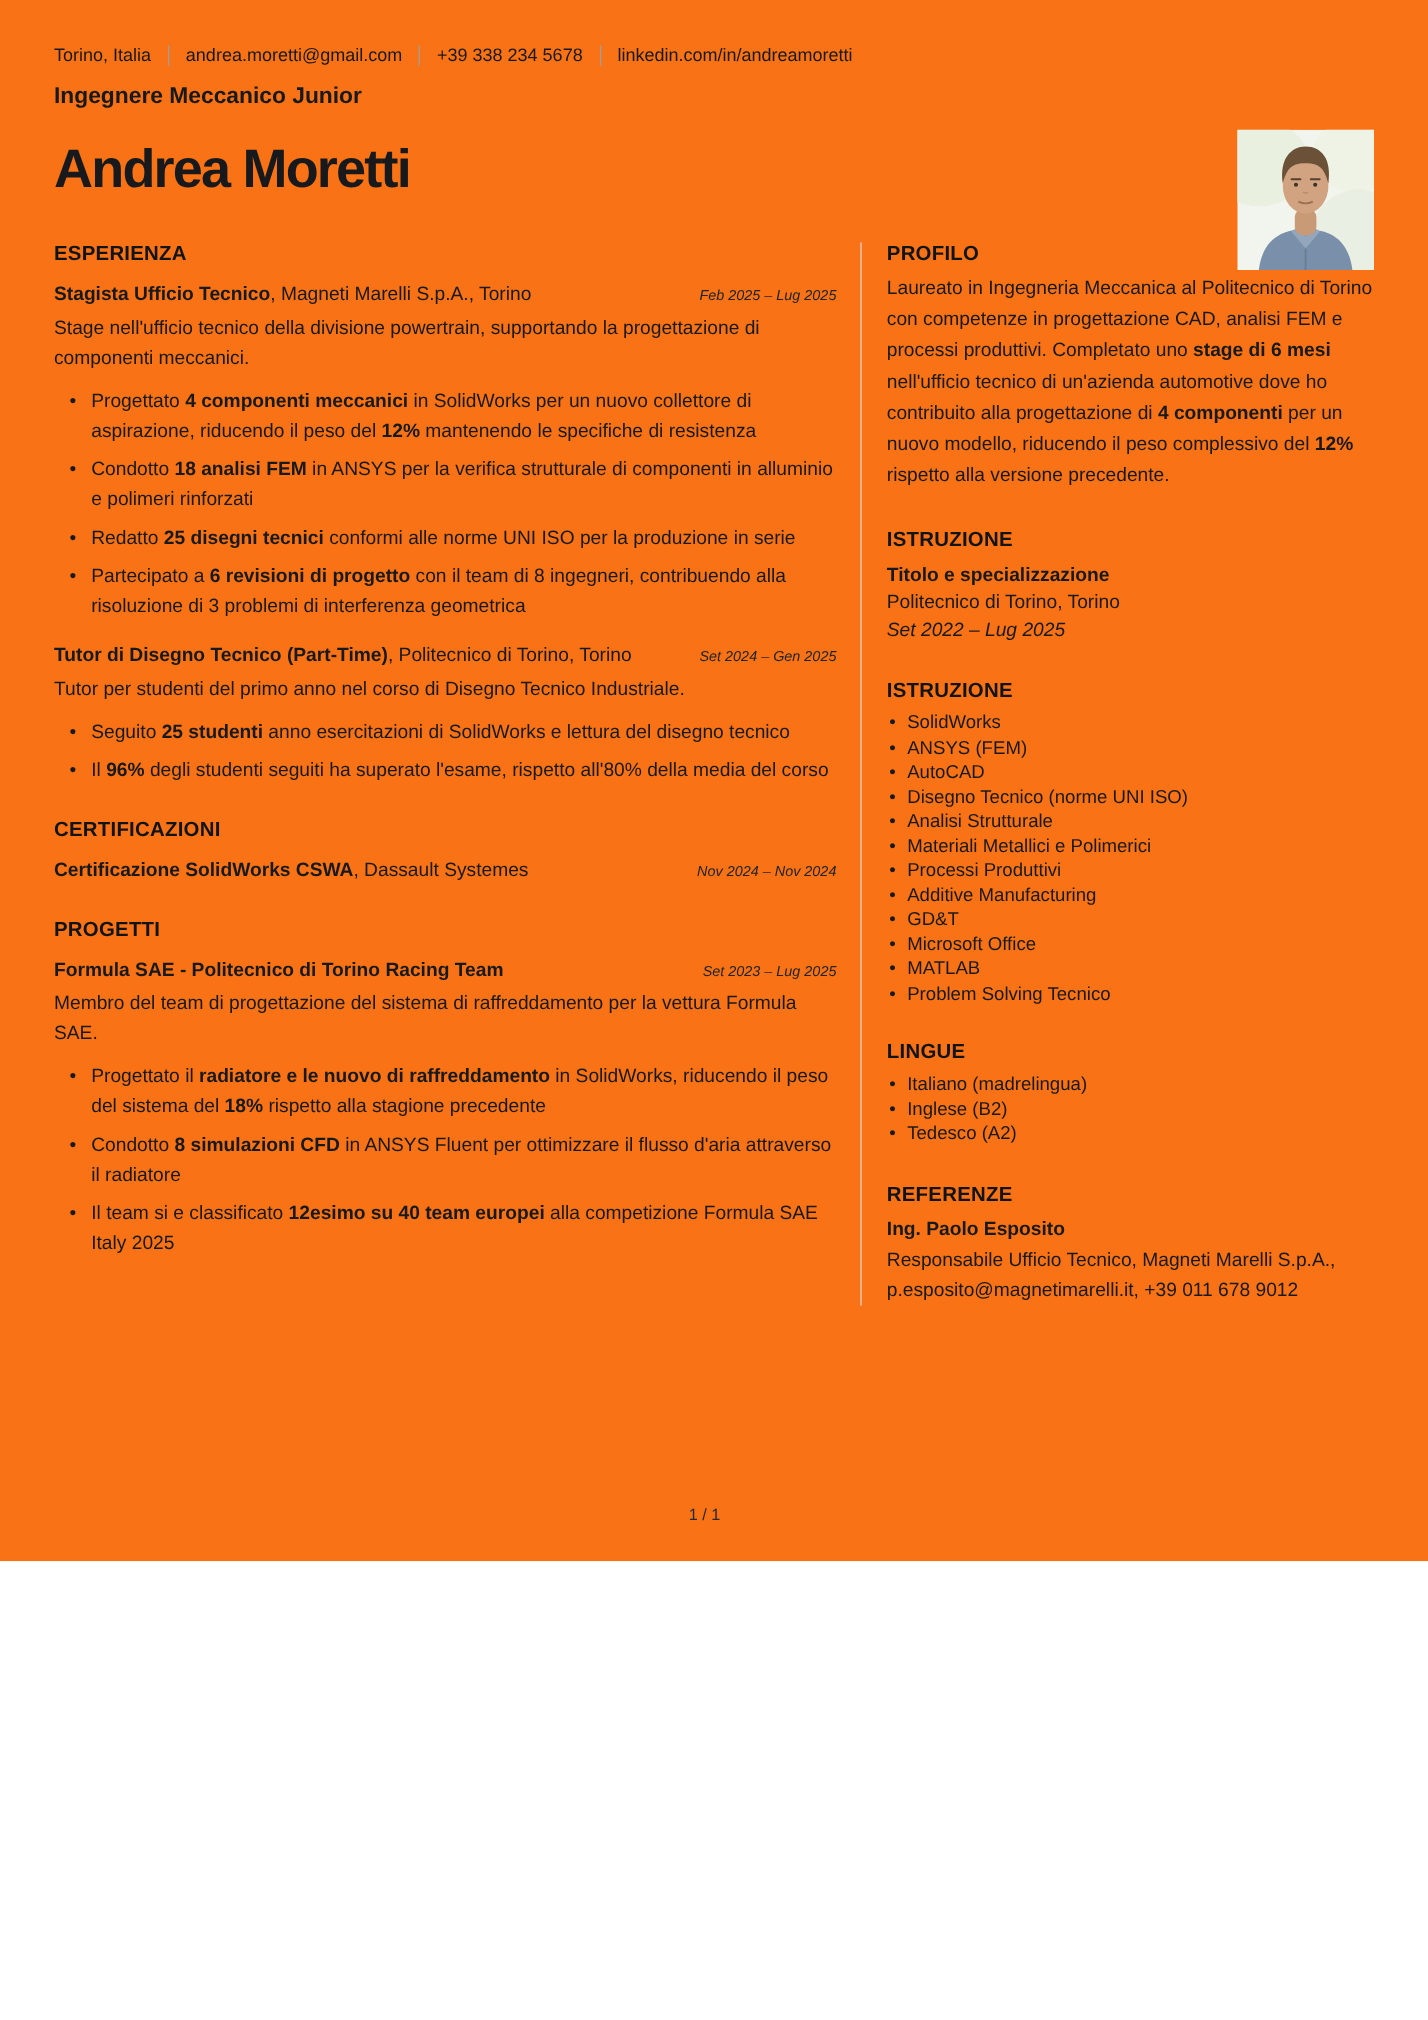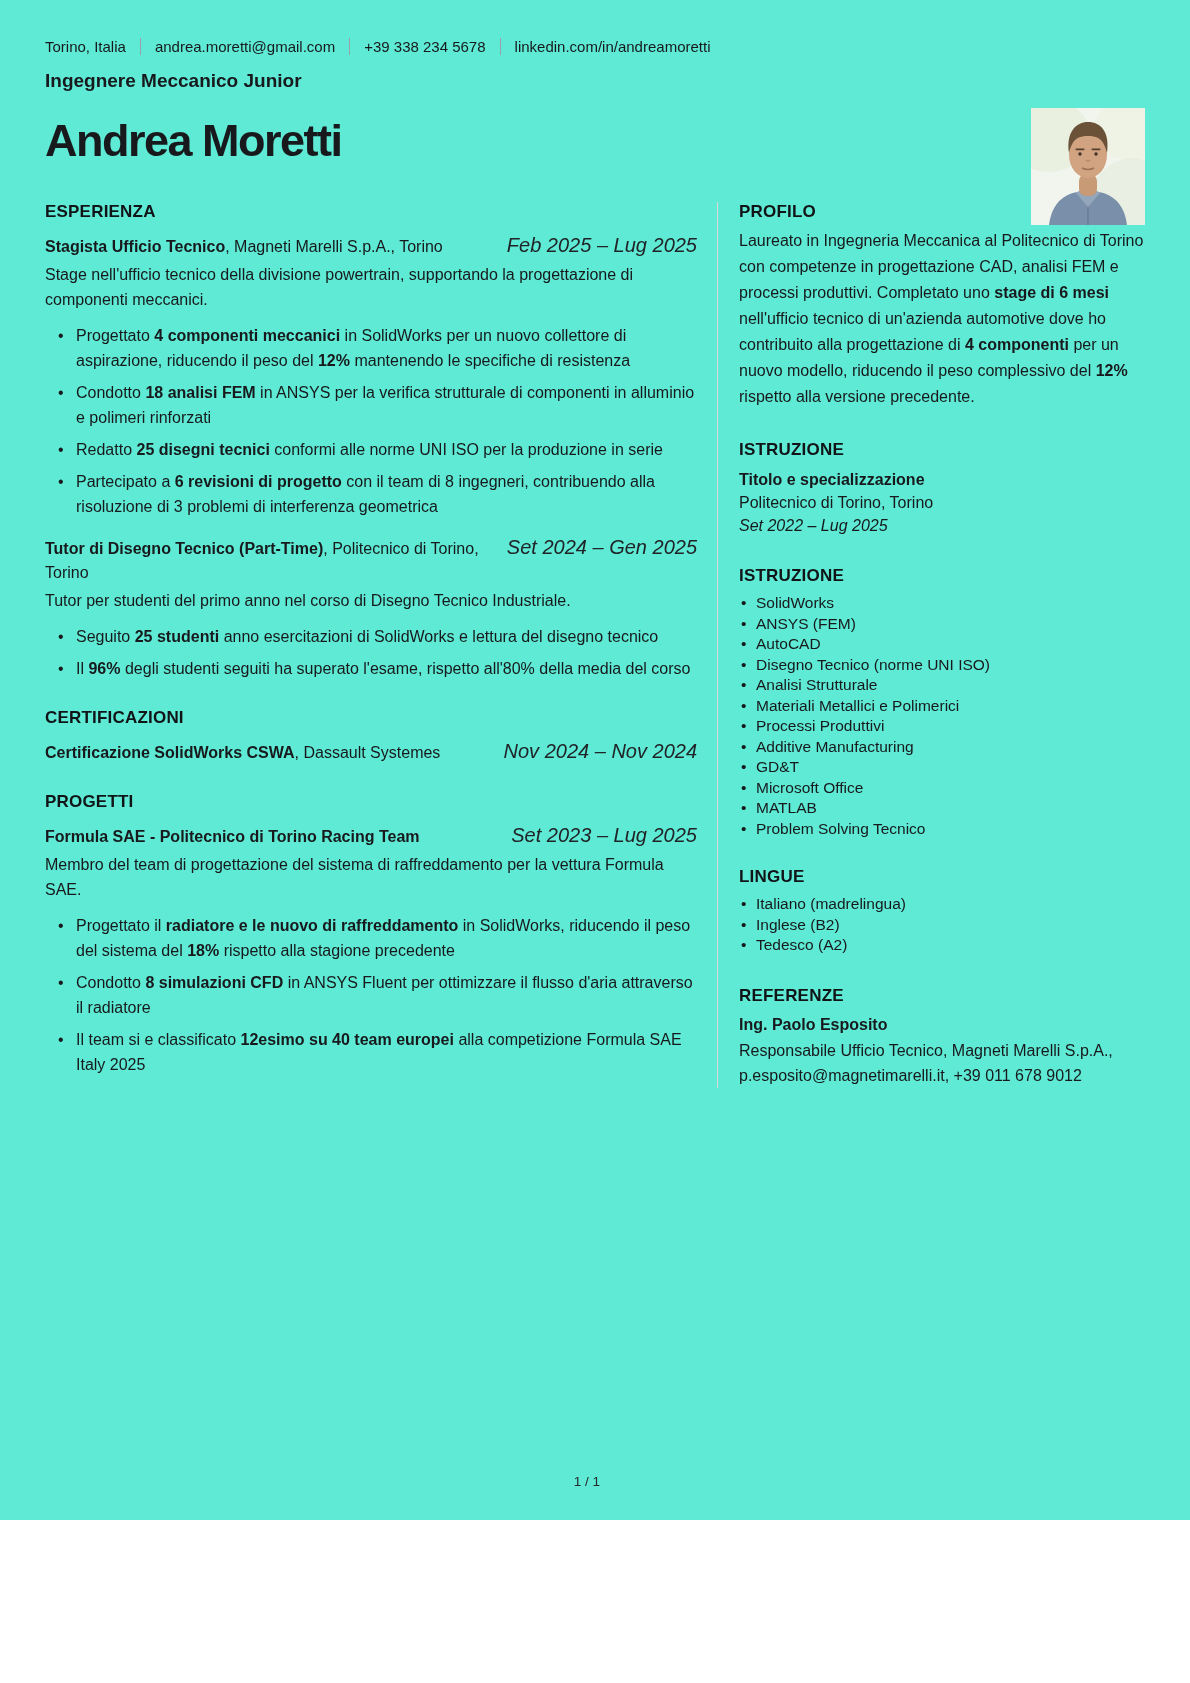--- a/index.html
+++ b/index.html
@@ -1,17 +1,17 @@
 <!DOCTYPE html>
 <html><head>
 <meta charset="utf-8">
 <style>
   html,body { margin:0; padding:0; background:#ffffff; }
   body { font-family:"Liberation Sans", sans-serif; color:#17191c; }
-  .page { position:relative; width:1190px; height:1520px; background:#5eead4; overflow:hidden; margin:0 auto; }
+  .page { position:relative; width:1190px; height:1301px; background:#f97316; overflow:hidden; margin:0 auto; }
   .content { padding:38px 45px 0 45px; }
 
   
   .contact-row { display:flex; align-items:center; gap:14px; font-size:15px; color:#17191c; }
   .contact-sep { width:1px; height:17px; background:#9aa0a6; flex:none; }
   .role-title { margin-top:15px; font-size:19px; font-weight:bold; }
   .name { margin-top:25px; font-size:45px; font-weight:bold; letter-spacing:-1.5px; line-height:1.05; }
   .photo { position:absolute; top:108px; right:45px; width:114px; height:117px; overflow:hidden; }
   .photo svg { display:block; width:100%; height:100%; }
 
@@ -22,21 +22,21 @@
 
   .section-heading { font-size:17px; font-weight:bold; letter-spacing:0.2px; margin:0 0 12px 0; color:#111417; }
   .section { margin-top:27px; }
   .section:first-child { margin-top:0; }
 
   .entry { margin-top:17px; }
   .entry:first-of-type { margin-top:0; }
   .entry-head { display:flex; justify-content:space-between; align-items:baseline; }
   .entry-title-line { font-size:16px; line-height:24px; }
   .entry-title-line .b { font-weight:bold; }
-  .entry-date { font-style:italic; font-size:20px; white-space:nowrap; margin-left:18px; color:#202327; }
+  .entry-date { font-style:italic; font-size:12px; white-space:nowrap; margin-left:18px; color:#202327; }
   .summary { font-size:16px; line-height:25px; margin:3px 0 0 0; }
 
   ul.bullets { list-style:none; margin:11px 0 0 0; padding:0; }
   ul.bullets li { position:relative; padding-left:31px; font-size:16px; line-height:25px; margin-bottom:7px; }
   ul.bullets li::before { content:"\2022"; position:absolute; left:13px; top:0; }
 
   
   .profile-text { font-size:16px; line-height:26px; margin:0; }
   .edu-degree { font-size:16px; font-weight:bold; line-height:23px; }
   .edu-school { font-size:16px; line-height:23px; }

